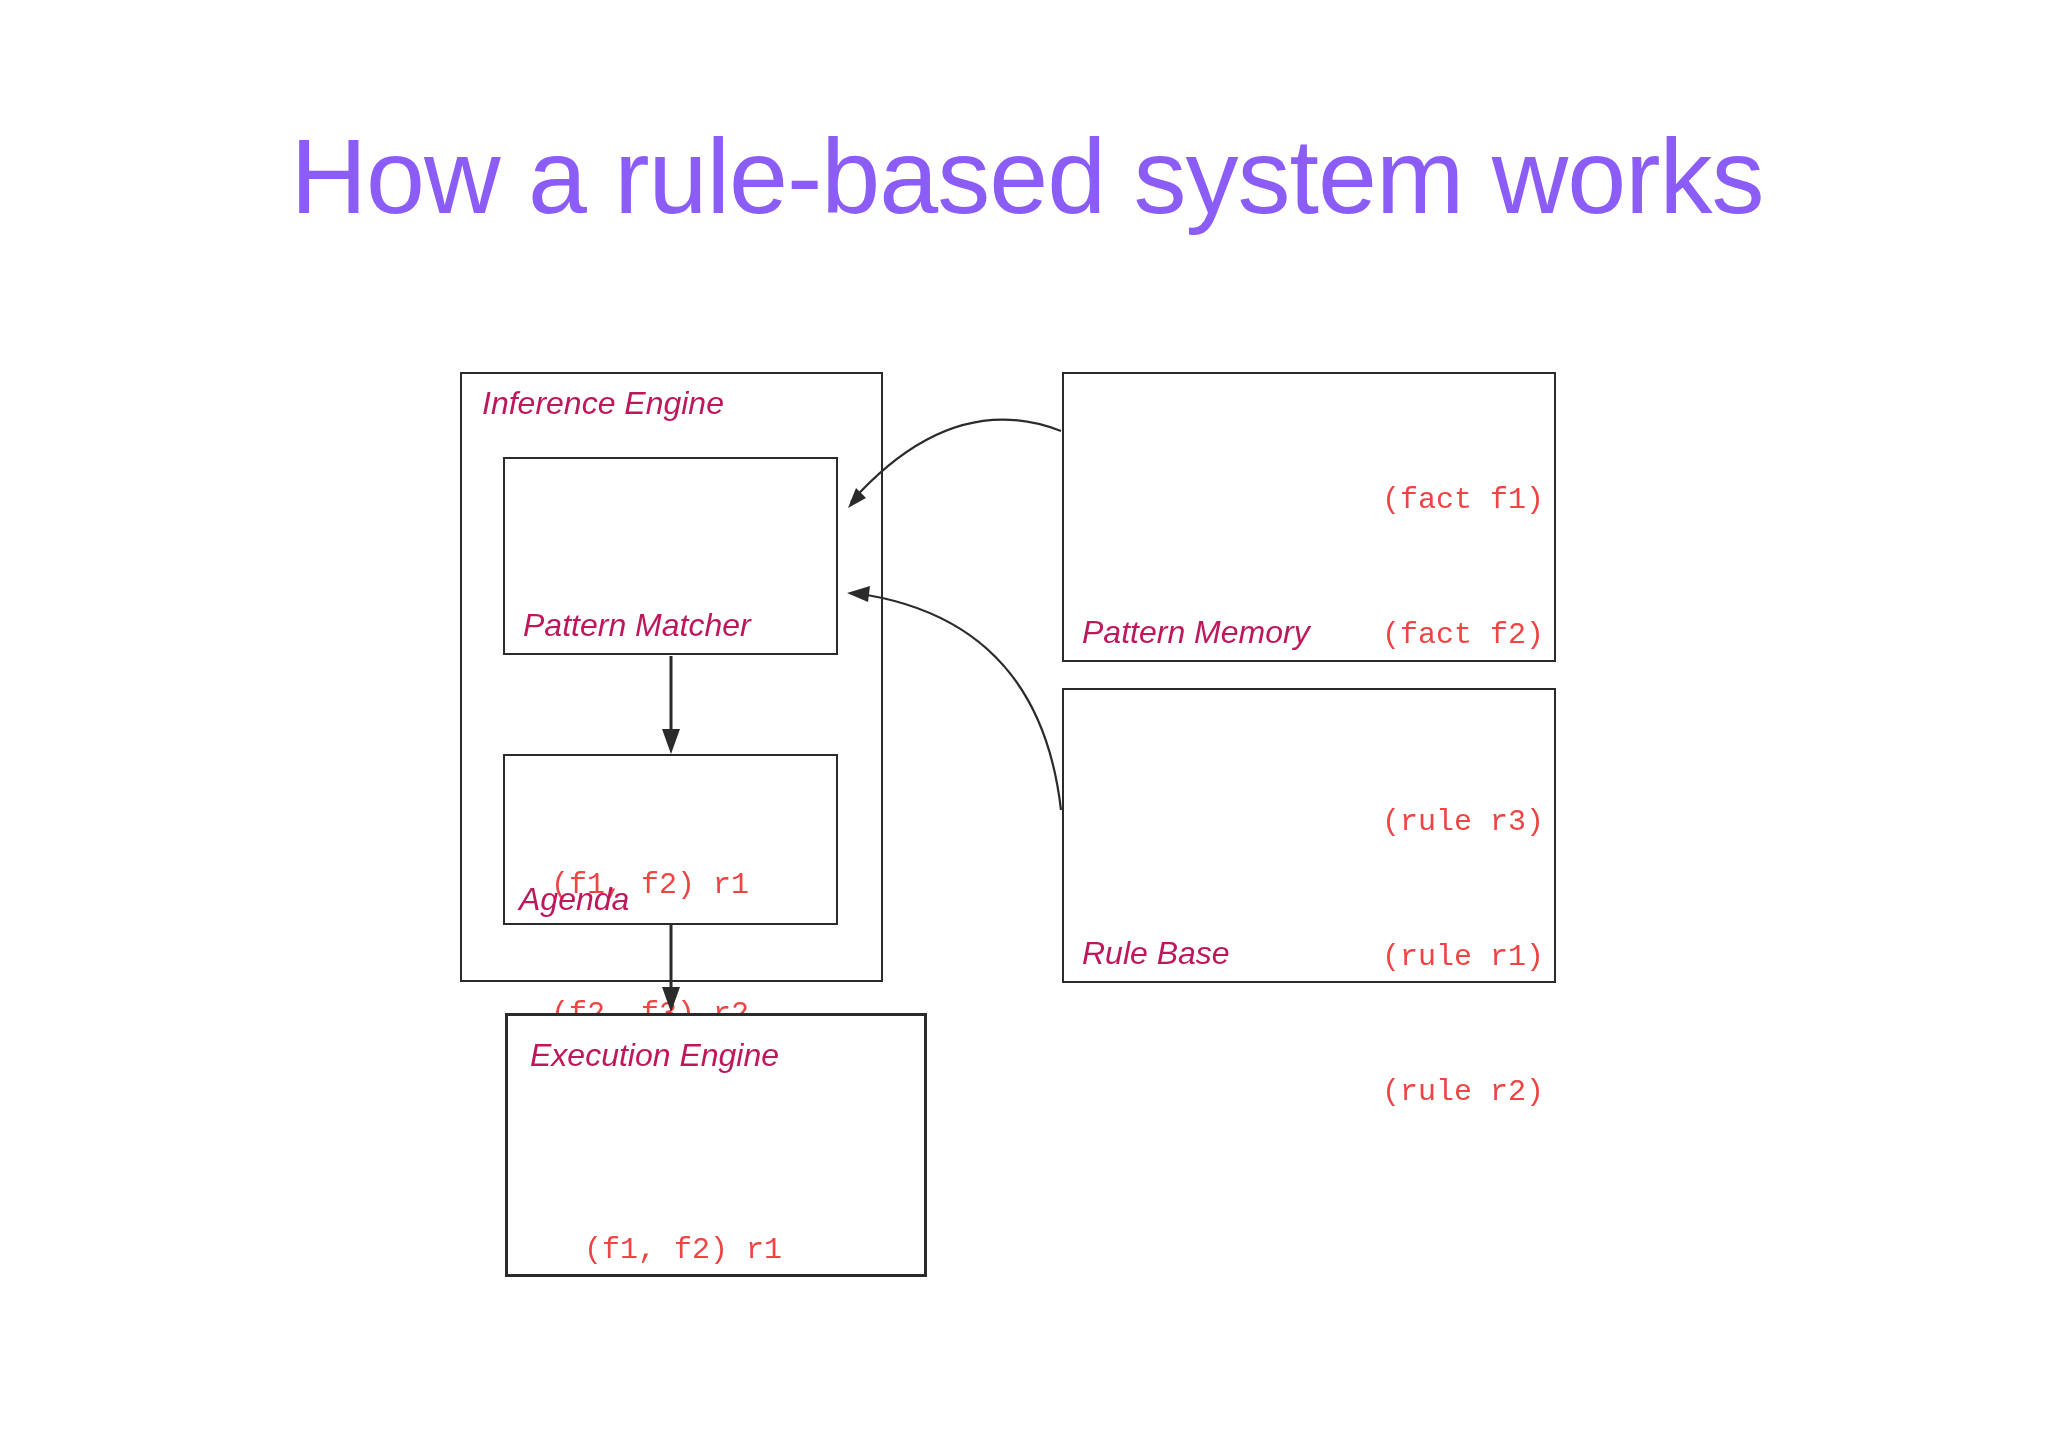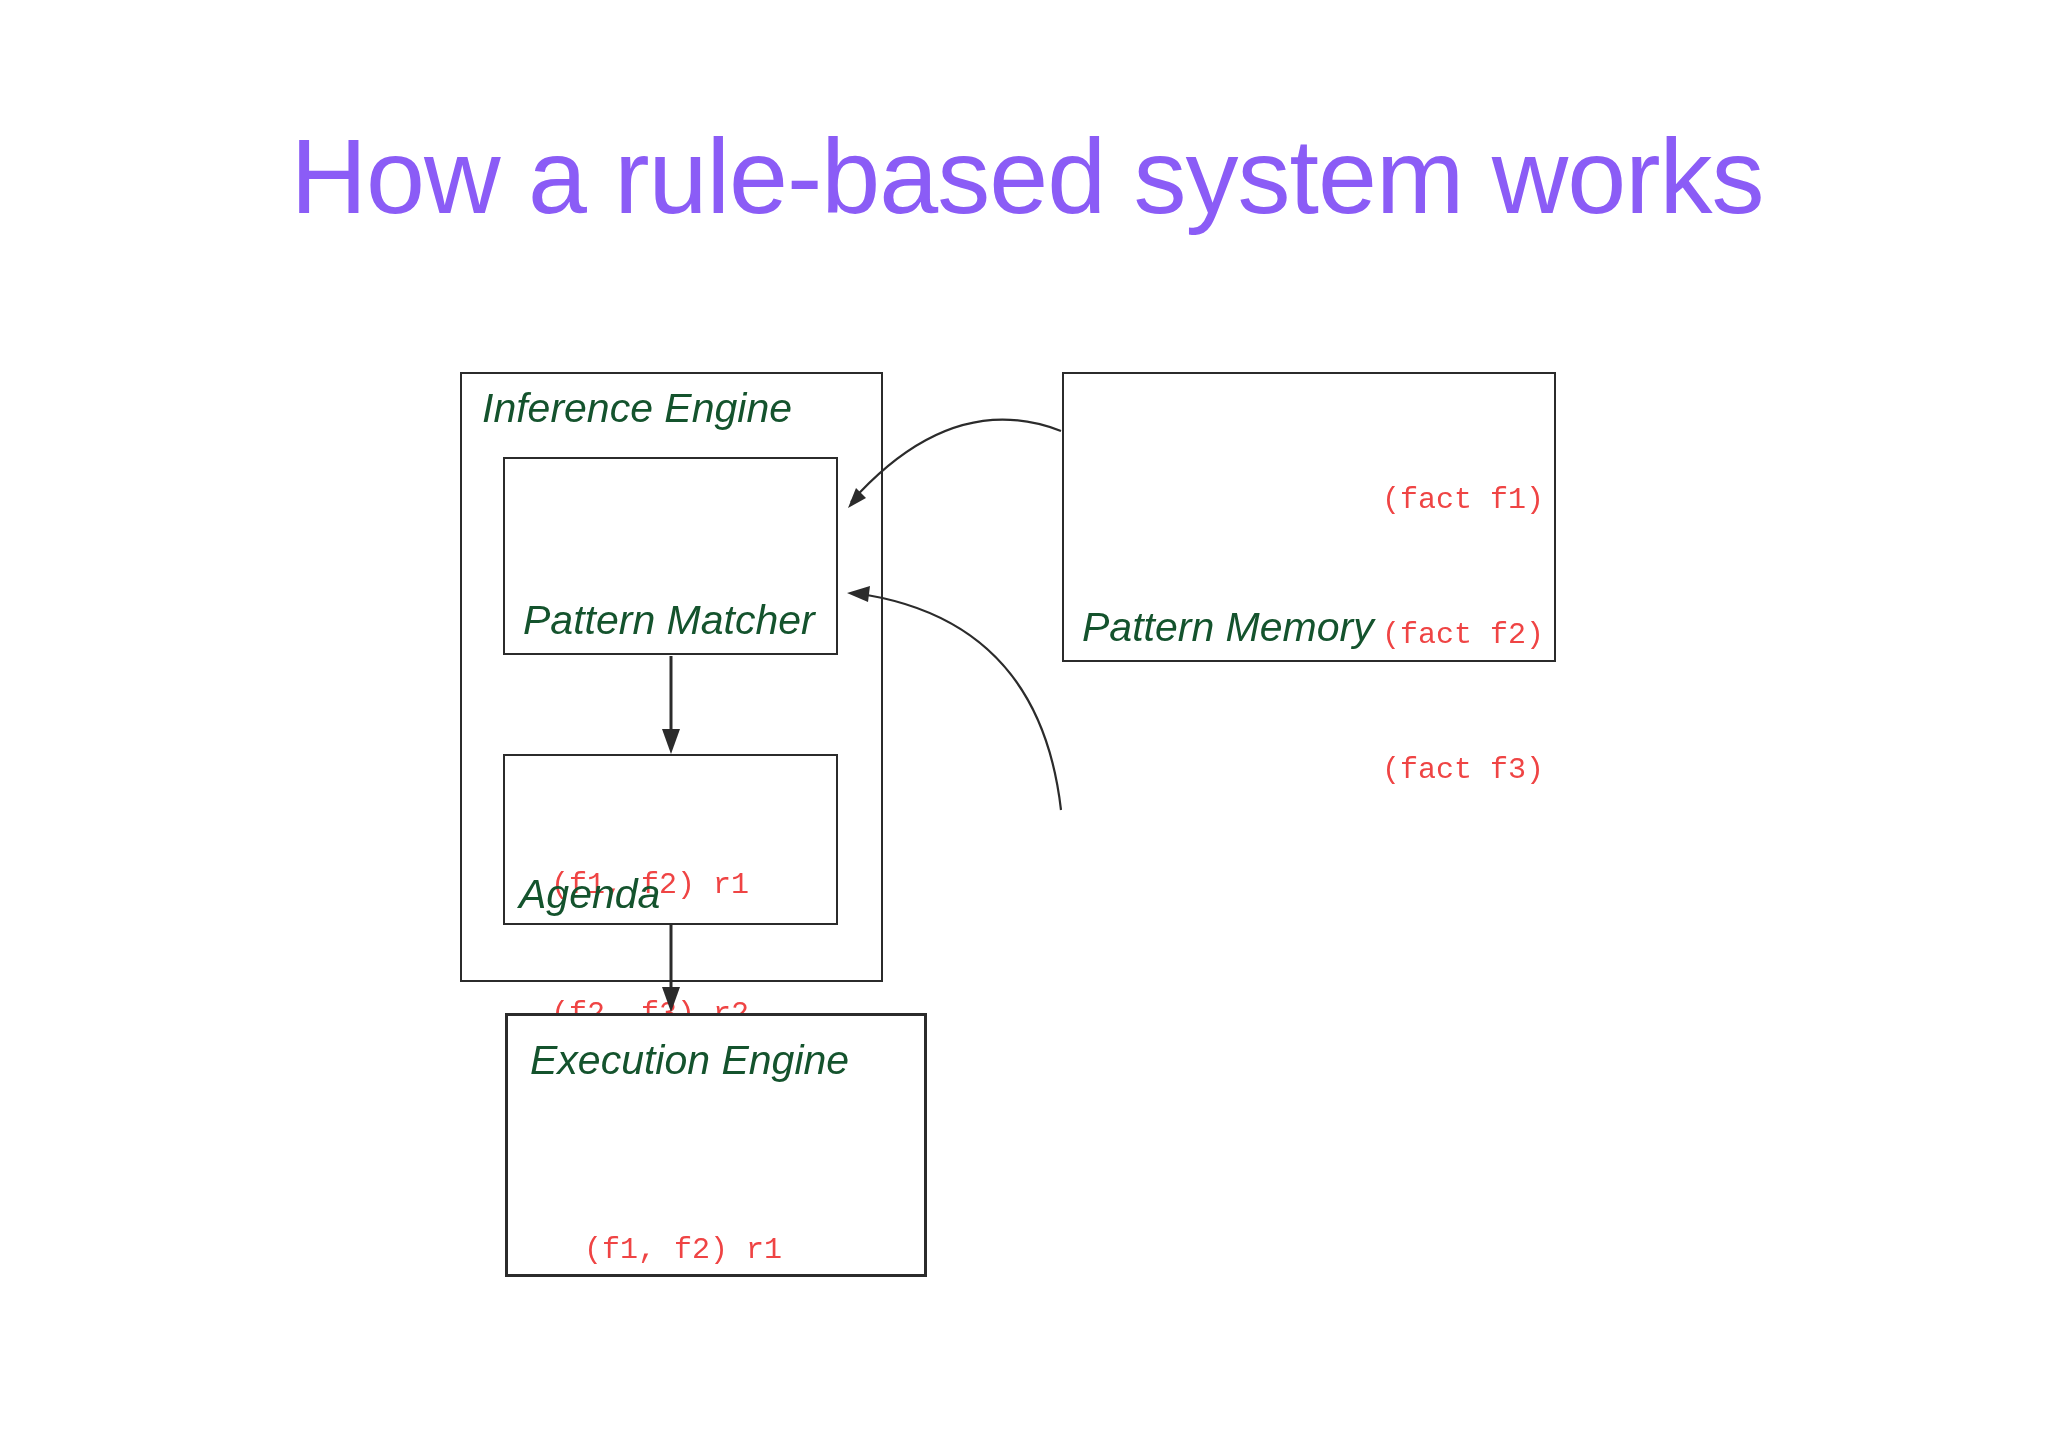--- a/index.html
+++ b/index.html
@@ -41,22 +41,22 @@
   #inference-engine { left: 460px; top: 372px; width: 423px; height: 610px; }
   #pattern-matcher  { left: 503px; top: 457px; width: 335px; height: 198px; }
   #agenda           { left: 503px; top: 754px; width: 335px; height: 171px; }
   #execution-engine { left: 460px; top: 1013px; width: 422px; height: 264px; border-width: 3px; margin-left: 45px; }
   #working-memory   { left: 1062px; top: 372px; width: 494px; height: 290px; }
   #rule-base        { left: 1062px; top: 688px; width: 494px; height: 295px; }
 
   .box-label {
     position: absolute;
     font-style: italic;
-    font-size: 41px;
-    color: #14532d;
+    font-size: 32px;
+    color: #be185d;
     white-space: nowrap;
     line-height: 1.1;
   }
   .label-top-left    { left: 20px; top: 12px; }
   .label-bottom-left { left: 18px; bottom: 10px; }
   #execution-engine .box-label { left: 22px; top: 22px; }
   #agenda .box-label { left: 14px; bottom: 6px; }
 
   .mono {
     position: absolute;
@@ -122,20 +122,28 @@
 
   <div class="box" id="working-memory">
     <div class="mono right">
       <div>(fact f1)</div>
       <div>(fact f2)</div>
       <div>(fact f3)</div>
     </div>
     <span class="box-label label-bottom-left">Pattern Memory</span>
   </div>
 
+  <div class="box" id="rule-base">
+    <div class="mono right">
+      <div>(rule r3)</div>
+      <div>(rule r1)</div>
+      <div>(rule r2)</div>
+    </div>
+    <span class="box-label label-bottom-left">Rule Base</span>
+  </div>
 
   <svg class="arrows-layer" viewBox="0 0 2048 1447">
 
     <g>
       <line x1="671" y1="656" x2="671" y2="732" stroke-width="3"></line>
       <polygon points="662,729 680,729 671,754"></polygon>
     </g>
 
     <g>
       <line x1="671" y1="924" x2="671" y2="990" stroke-width="3"></line>

